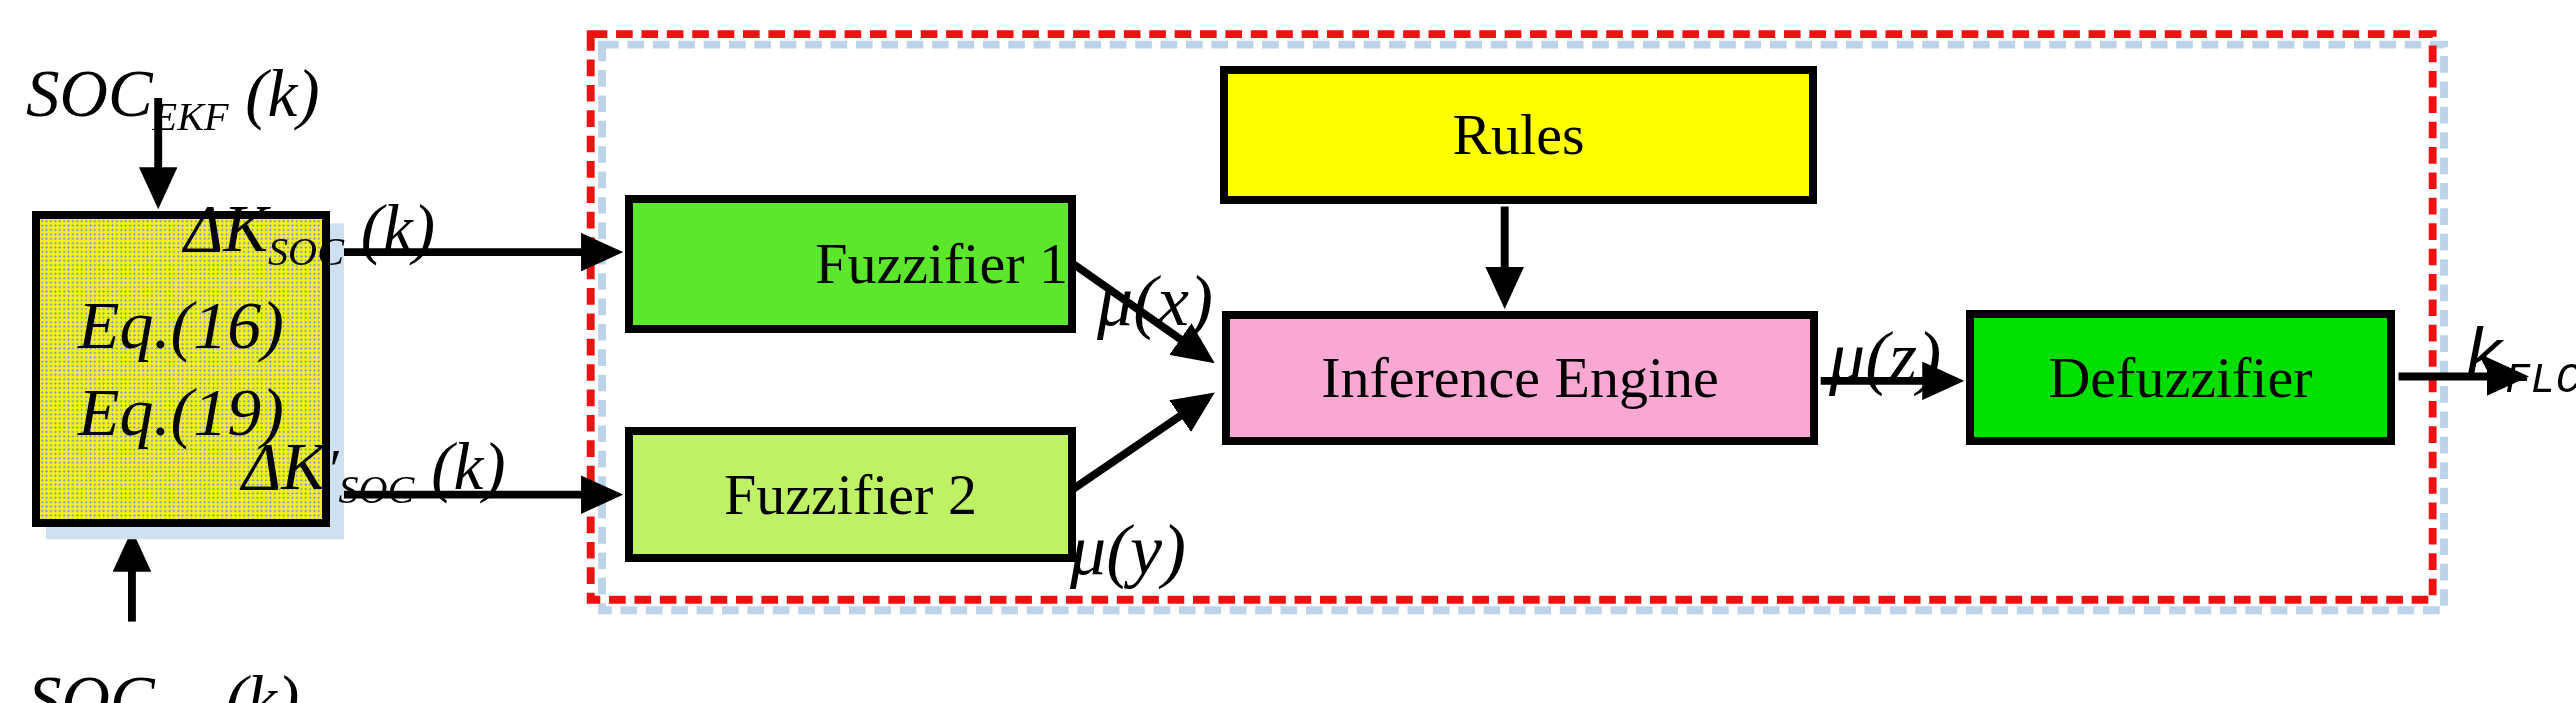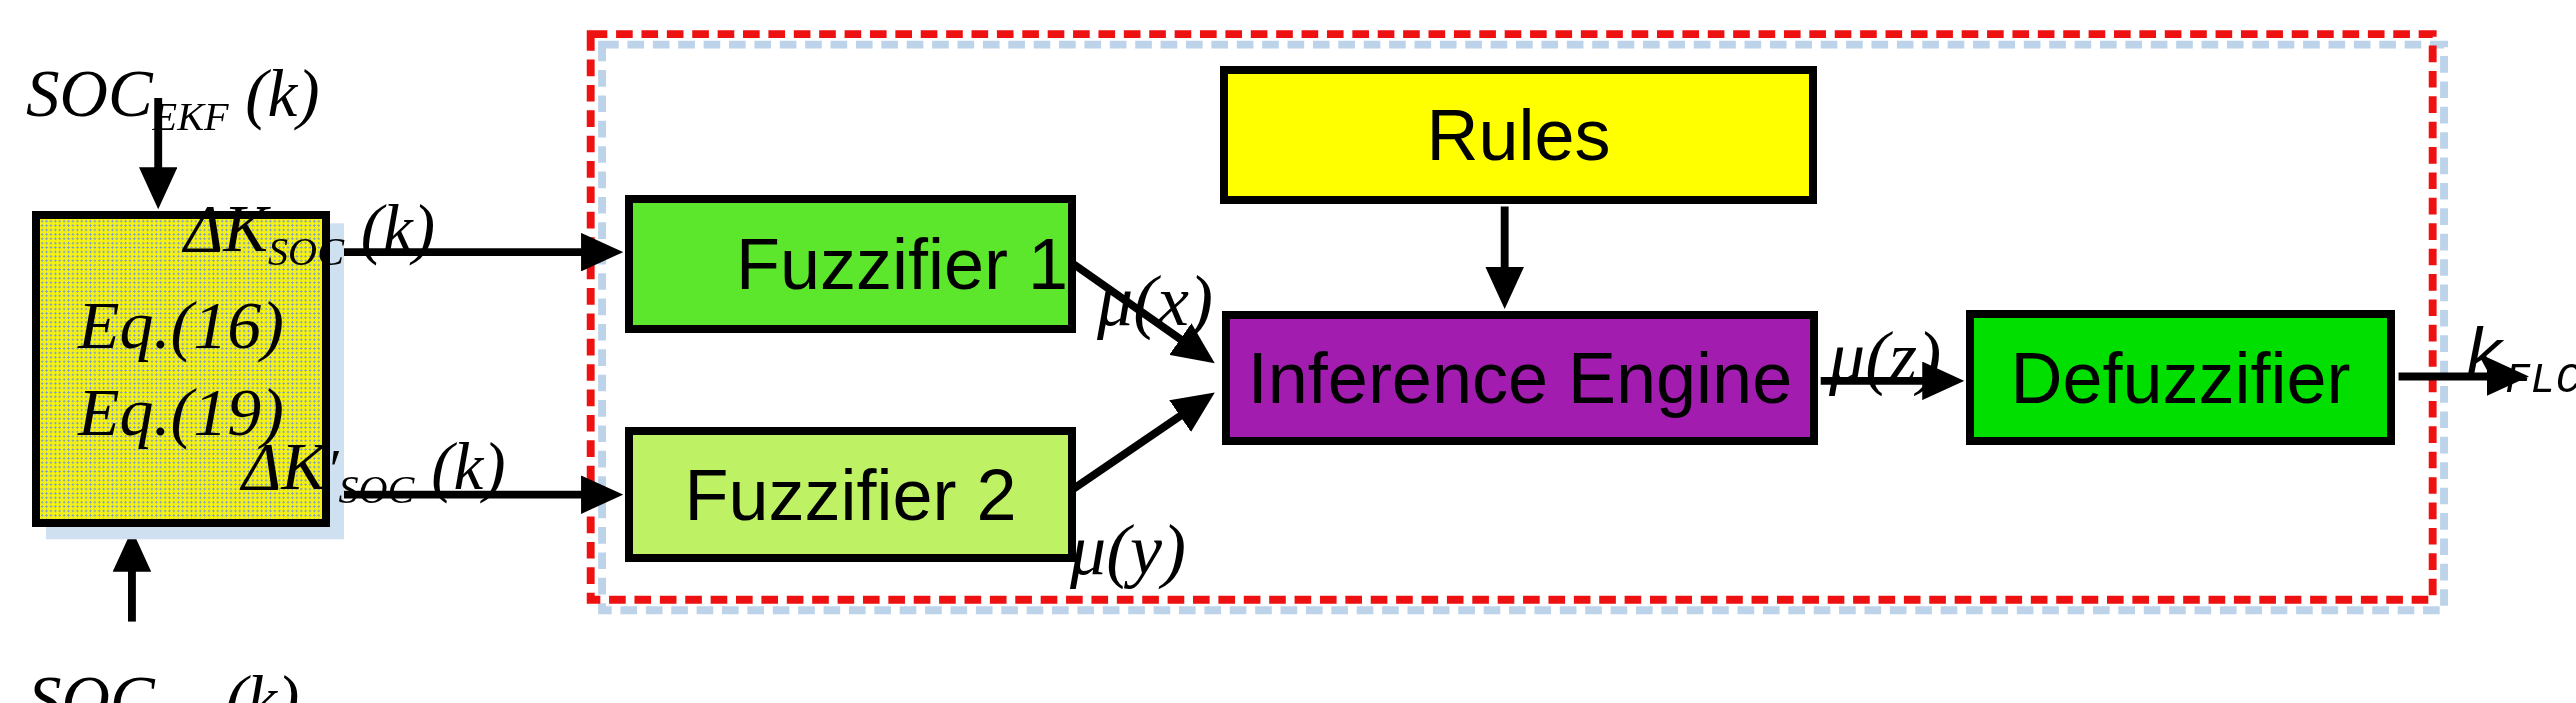--- a/index.html
+++ b/index.html
@@ -16,22 +16,22 @@
   }
   .box{
     position:absolute;
     box-sizing:border-box;
     border:8.8px solid #000;
     display:flex;align-items:center;justify-content:center;
     z-index:2;
     color:#000;
   }
   .node-label{
-    font-family:Liberation Sans, sans-serif;
-    font-size:72px;
+    font-family:Liberation Serif, serif;
+    font-size:58px;
     line-height:1;
     white-space:nowrap;
   }
   .box-eq{
     flex-direction:column;
     font-style:italic;
     font-size:68px;
     line-height:1.28;
     box-shadow:14px 12.3px 0 0 #cfe0f0;
     margin-left:12px;
@@ -97,21 +97,21 @@
   </div>
 
   <div class="box" style="left:625px;top:427px;width:451px;height:135px;background:#bef264;">
     <span class="node-label">Fuzzifier 2</span>
   </div>
 
   <div class="box" style="left:1220px;top:66px;width:597px;height:138px;background:#ffff00;">
     <span class="node-label">Rules</span>
   </div>
 
-  <div class="box" style="left:1222px;top:311px;width:596px;height:134px;background:#a21caf;">
+  <div class="box" style="left:1222px;top:311px;width:596px;height:134px;background:#f9a8d4;">
     <span class="node-label">Inference Engine</span>
   </div>
 
   <div class="box" style="left:1966px;top:310px;width:429px;height:135px;background:#00df00;">
     <span class="node-label">Defuzzifier</span>
   </div>
 
   <span class="mlabel fs-io" style="left:26px;top:12.3px;">
     <span>SOC</span><sub>EKF</sub><span> (k)</span>
   </span>

